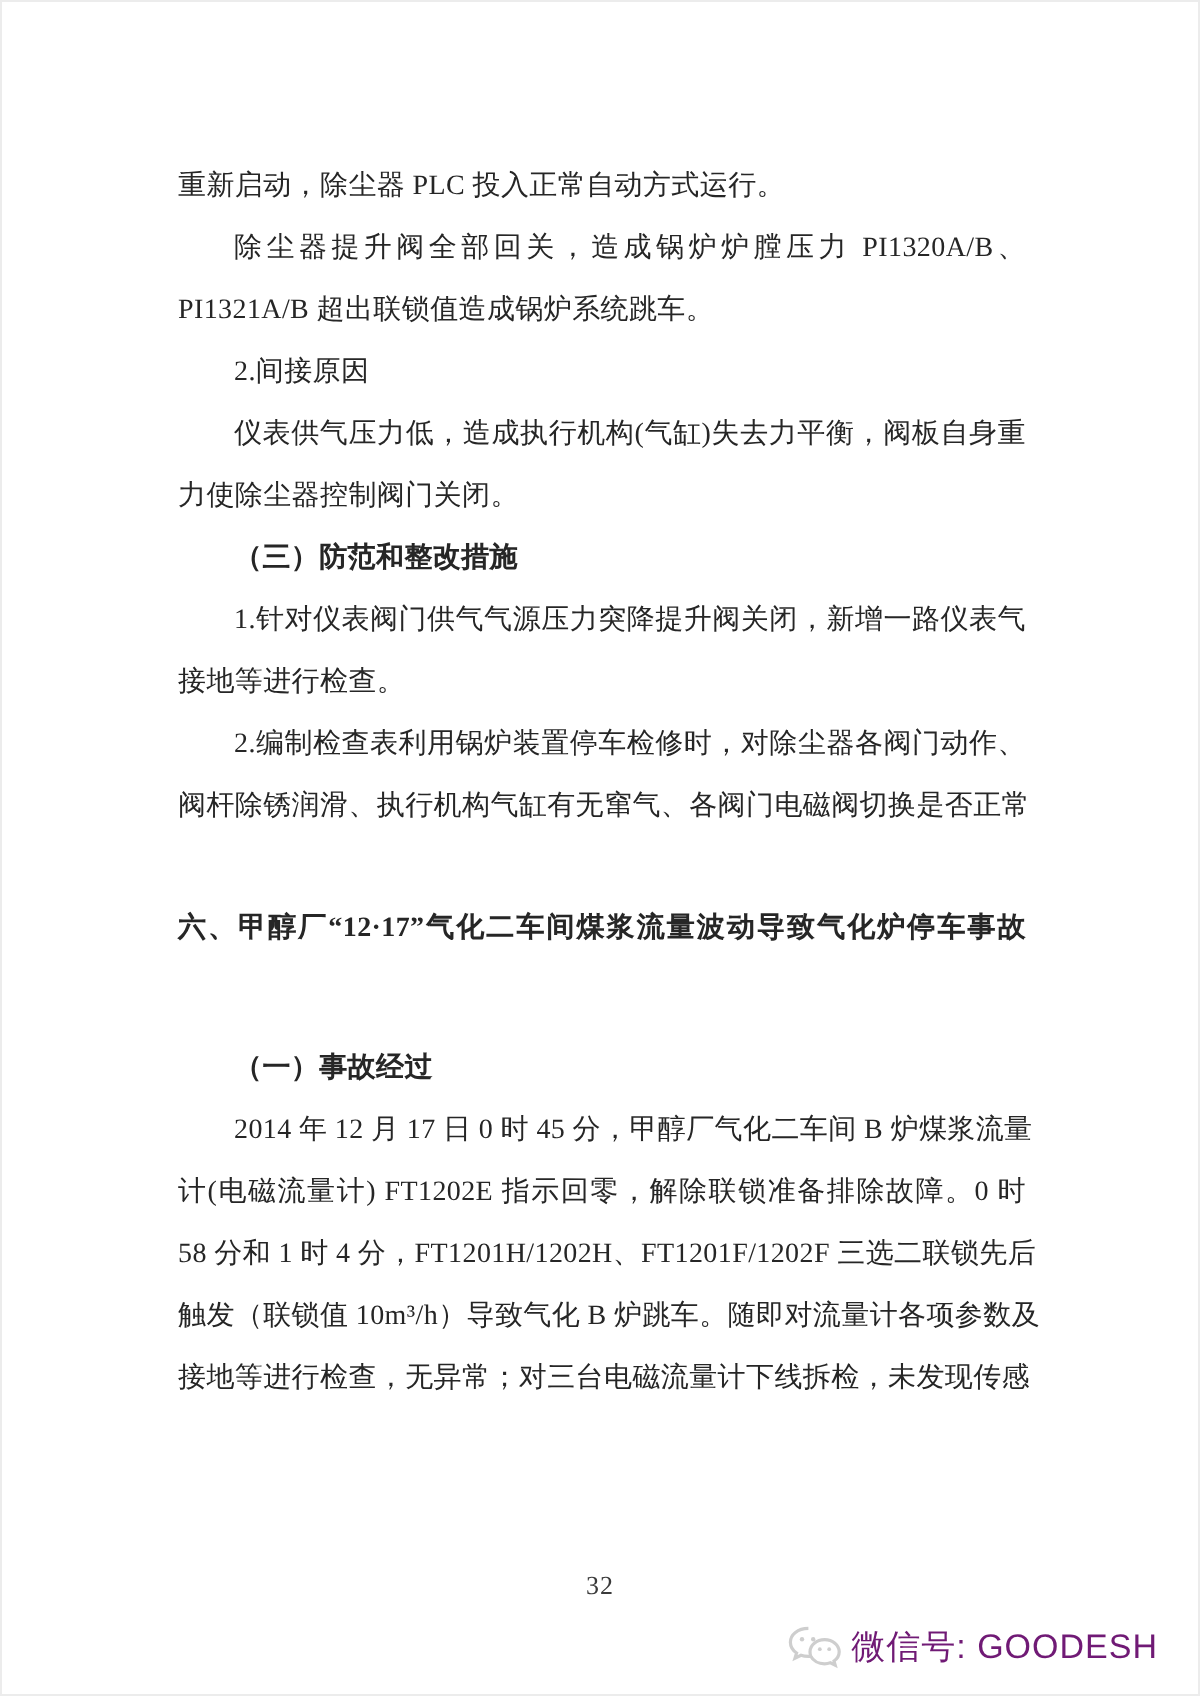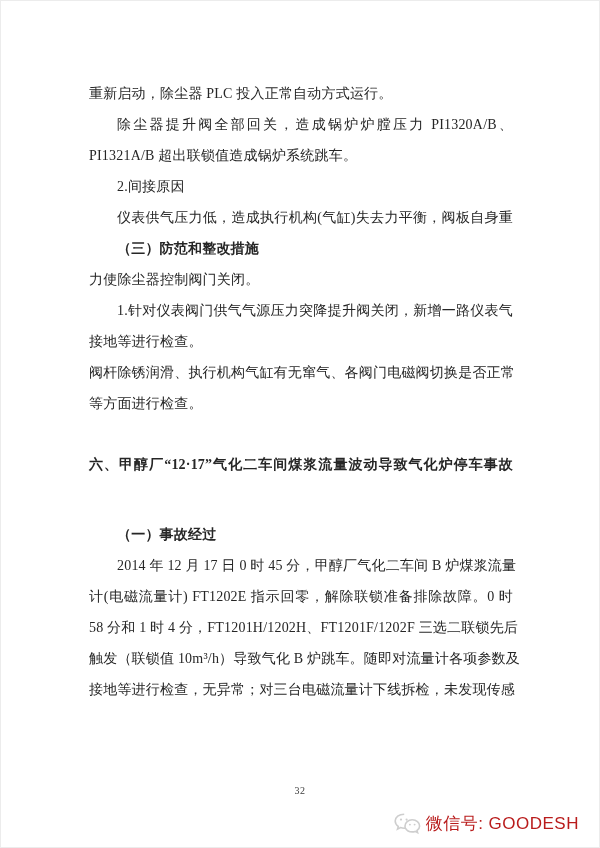--- a/index.html
+++ b/index.html
@@ -33,55 +33,55 @@
   .fill { text-align: justify; text-align-last: justify; text-justify: inter-character; }
   .gap4 { margin-top: 4px; }
   .mt14 { margin-top: 30px; }
   .mt27 { margin-top: 39px; }
   .footer {
     position: absolute;
     left: 0;
     top: 784px;
     width: 100%;
     text-align: center;
-    font-size: 10px;
+    font-size: 13px;
     color: #3a3a3a;
     letter-spacing: 0.5px;
   }
   .watermark {
     position: absolute;
     right: 20px;
     bottom: 12px;
     display: flex;
     align-items: center;
     gap: 5px;
-    color: #b91c1c;
+    color: #701a75;
     font-size: 17px;
     font-family: "Liberation Sans", "DejaVu Sans", sans-serif;
     letter-spacing: 0.5px;
     user-select: none;
   }
   .watermark svg { display: block; opacity: 0.9; }
 </style>
 </head>
 <body>
 
 <div class="page">
   <div class="content">
     <div class="ln">重新启动，除尘器 PLC 投入正常自动方式运行。</div>
     <div class="ln ind fill">除尘器提升阀全部回关，造成锅炉炉膛压力 PI1320A/B、</div>
     <div class="ln">PI1321A/B 超出联锁值造成锅炉系统跳车。</div>
     <div class="ln ind">2.间接原因</div>
     <div class="ln ind fill">仪表供气压力低，造成执行机构(气缸)失去力平衡，阀板自身重</div>
+    <div class="ln">力使除尘器控制阀门关闭。</div>
     <div class="ln ind b">（三）防范和整改措施</div>
-    <div class="ln">力使除尘器控制阀门关闭。</div>
     <div class="ln ind fill">1.针对仪表阀门供气气源压力突降提升阀关闭，新增一路仪表气</div>
     <div class="ln">接地等进行检查。</div>
+    <div class="ln ind fill">2.编制检查表利用锅炉装置停车检修时，对除尘器各阀门动作、</div>
     <div class="ln fill">阀杆除锈润滑、执行机构气缸有无窜气、各阀门电磁阀切换是否正常</div>
-    <div class="ln">等方面进行检查。</div>
     <div class="ln b fill mt14">六、甲醇厂“12·17”气化二车间煤浆流量波动导致气化炉停车事故</div>
     <div class="ln ind b mt27">（一）事故经过</div>
     <div class="ln ind fill">2014 年 12 月 17 日 0 时 45 分，甲醇厂气化二车间 B 炉煤浆流量</div>
     <div class="ln fill">计(电磁流量计) FT1202E 指示回零，解除联锁准备排除故障。0 时</div>
     <div class="ln fill">58 分和 1 时 4 分，FT1201H/1202H、FT1201F/1202F 三选二联锁先后</div>
     <div class="ln fill">触发（联锁值 10m³/h）导致气化 B 炉跳车。随即对流量计各项参数及</div>
     <div class="ln fill">接地等进行检查，无异常；对三台电磁流量计下线拆检，未发现传感</div>
   </div>
 
   <div class="footer">32</div>

